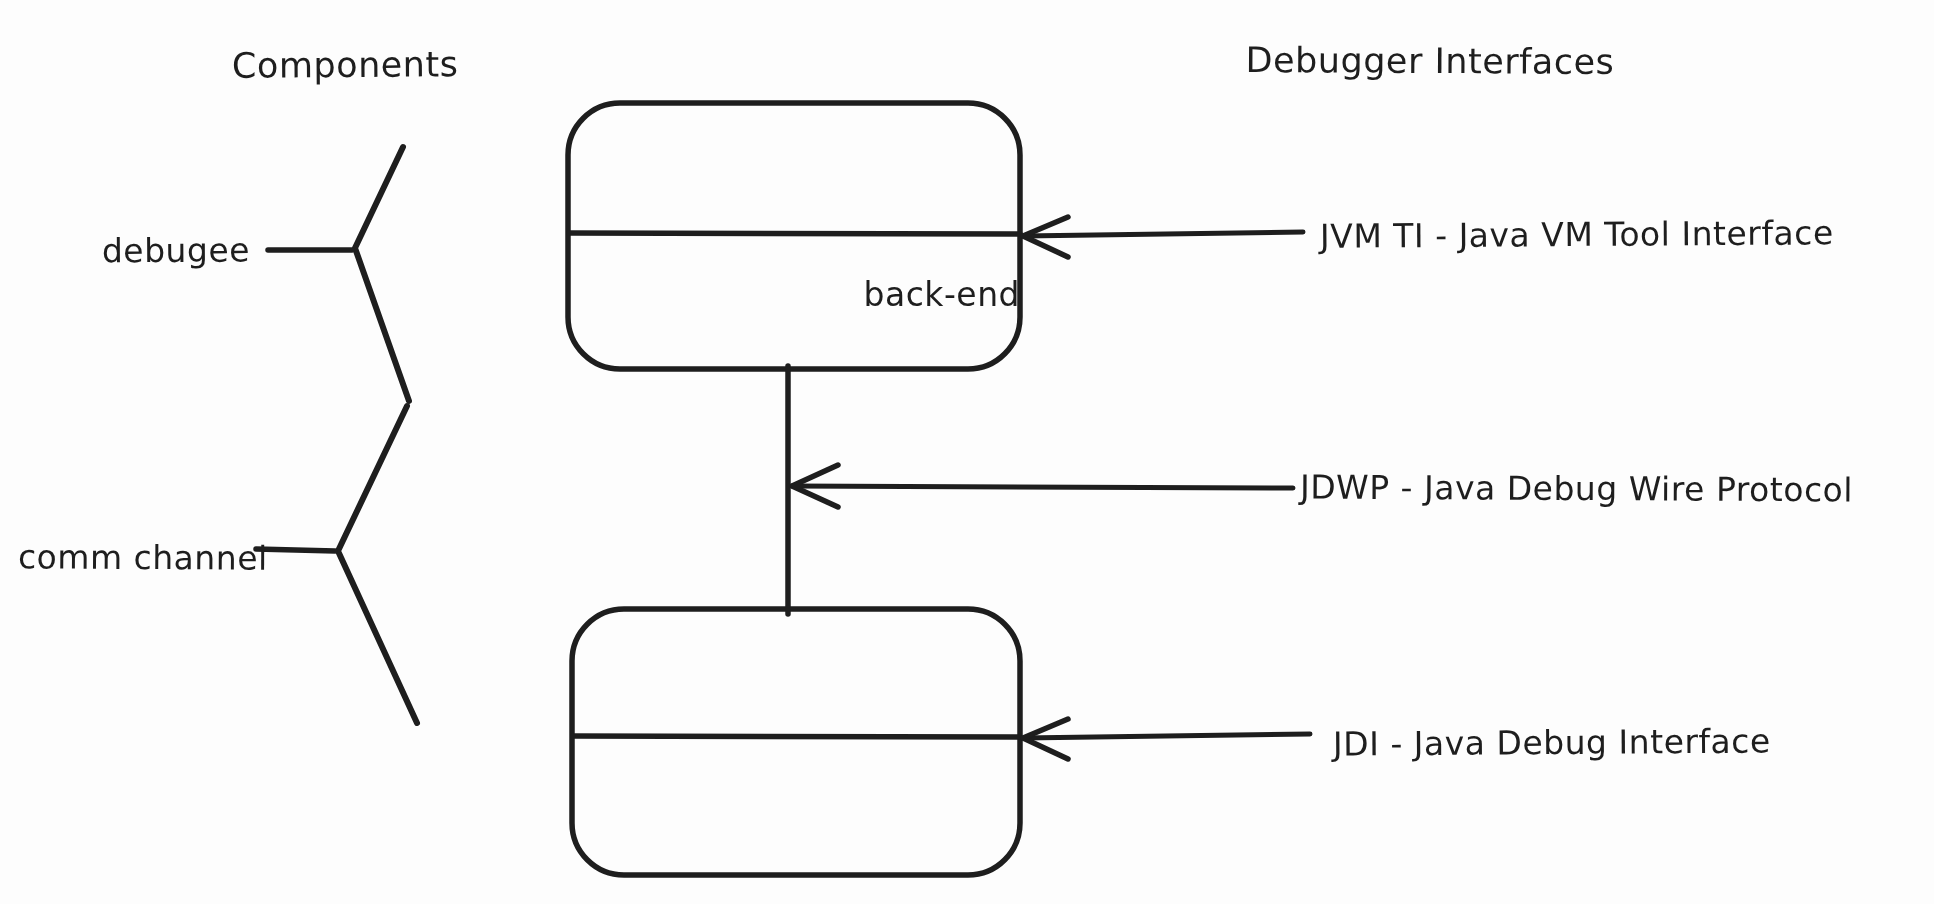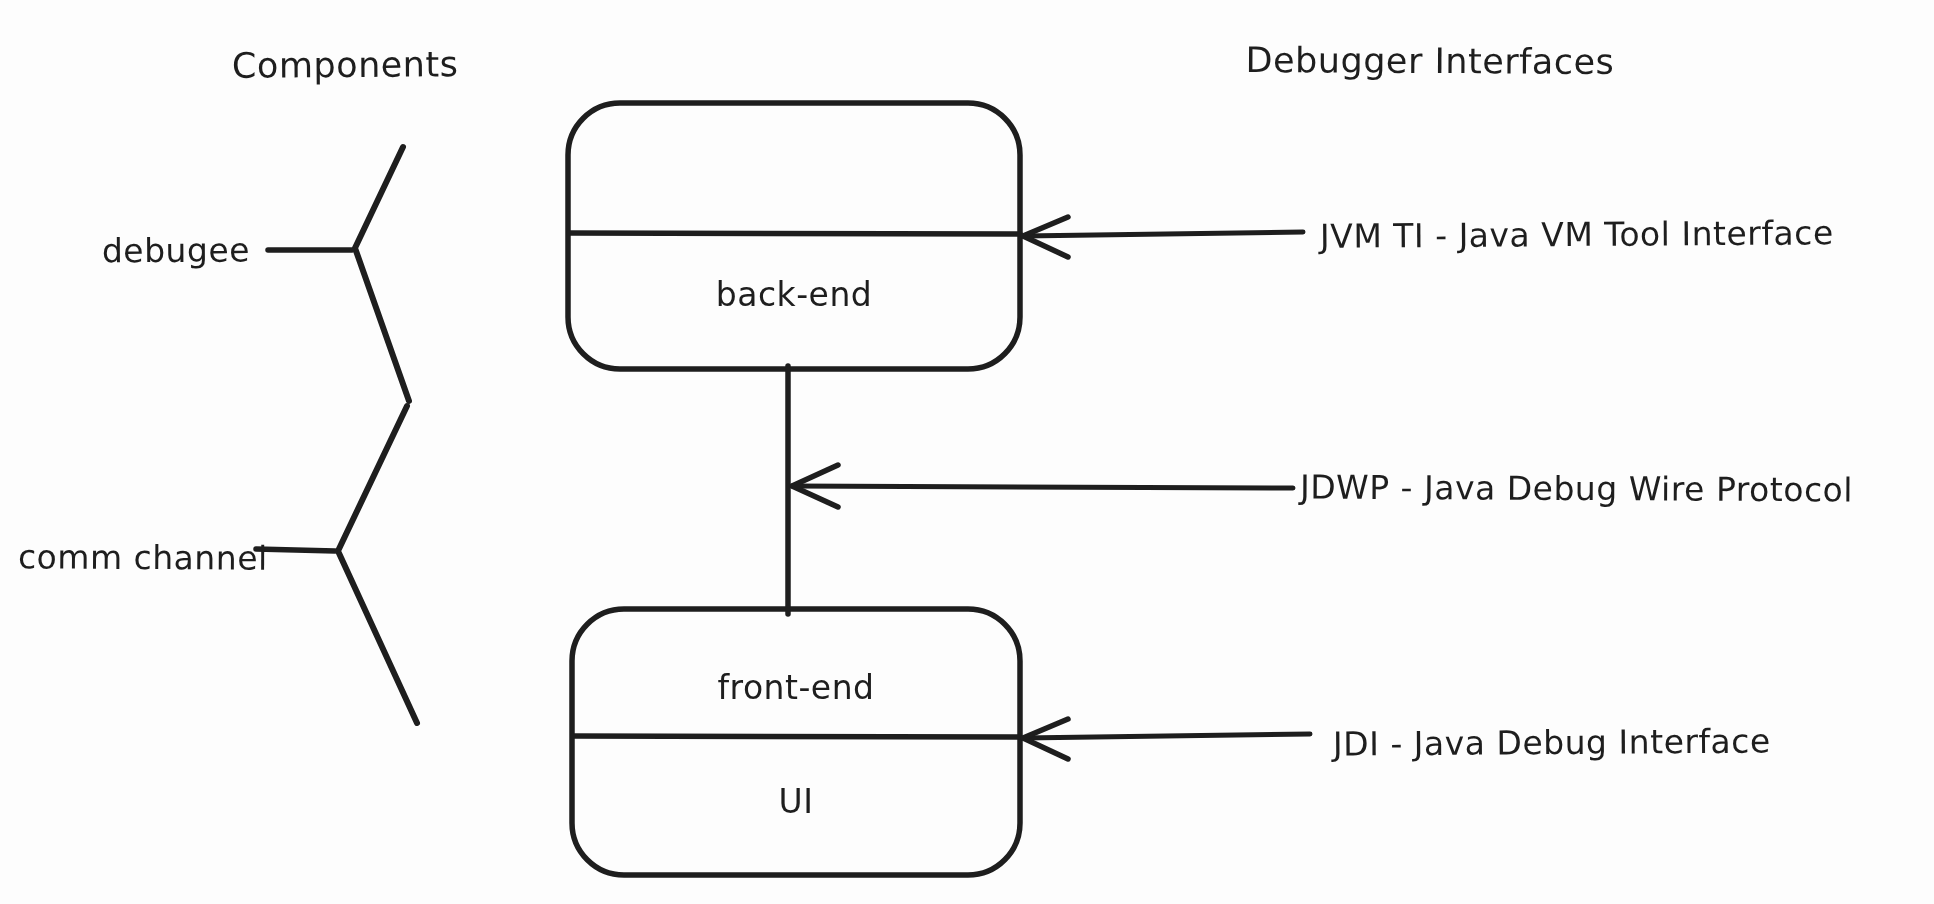--- a/index.html
+++ b/index.html
@@ -69,22 +69,20 @@
     <polyline points="407,406 338,551 417,723" stroke-width="6"></polyline>
     <line x1="256" y1="549" x2="335" y2="551" stroke-width="5.5"></line>
   </svg>
 
   <div class="txt title center tilt-a" style="left:232px;top:48px;width:220px;">Components</div>
   <div class="txt title center tilt-b" style="left:1230px;top:44px;width:400px;">Debugger Interfaces</div>
 
   <div class="txt lbl right tilt-a" style="left:60px;top:234px;width:190px;">debugee</div>
   <div class="txt lbl right tilt-b" style="left:18px;top:541px;width:240px;">comm channel</div>
 
-  <div class="txt lbl center" style="left:568px;top:278px;width:452px;">back-end</div>
+  <div class="txt lbl center" style="left:568px;top:278px;width:452px;text-align:right;">back-end</div>
 
-  <div class="txt lbl center" style="left:572px;top:671px;width:448px;">front-end</div>
-  <div class="txt lbl center" style="left:572px;top:785px;width:448px;">UI</div>
 
   <div class="txt lbl tilt-a" style="left:1320px;top:218px;">JVM TI - Java VM Tool Interface</div>
   <div class="txt lbl tilt-b" style="left:1300px;top:472px;">JDWP - Java Debug Wire Protocol</div>
   <div class="txt lbl tilt-a" style="left:1333px;top:726px;">JDI - Java Debug Interface</div>
 
 </div>
 
 </body></html>

